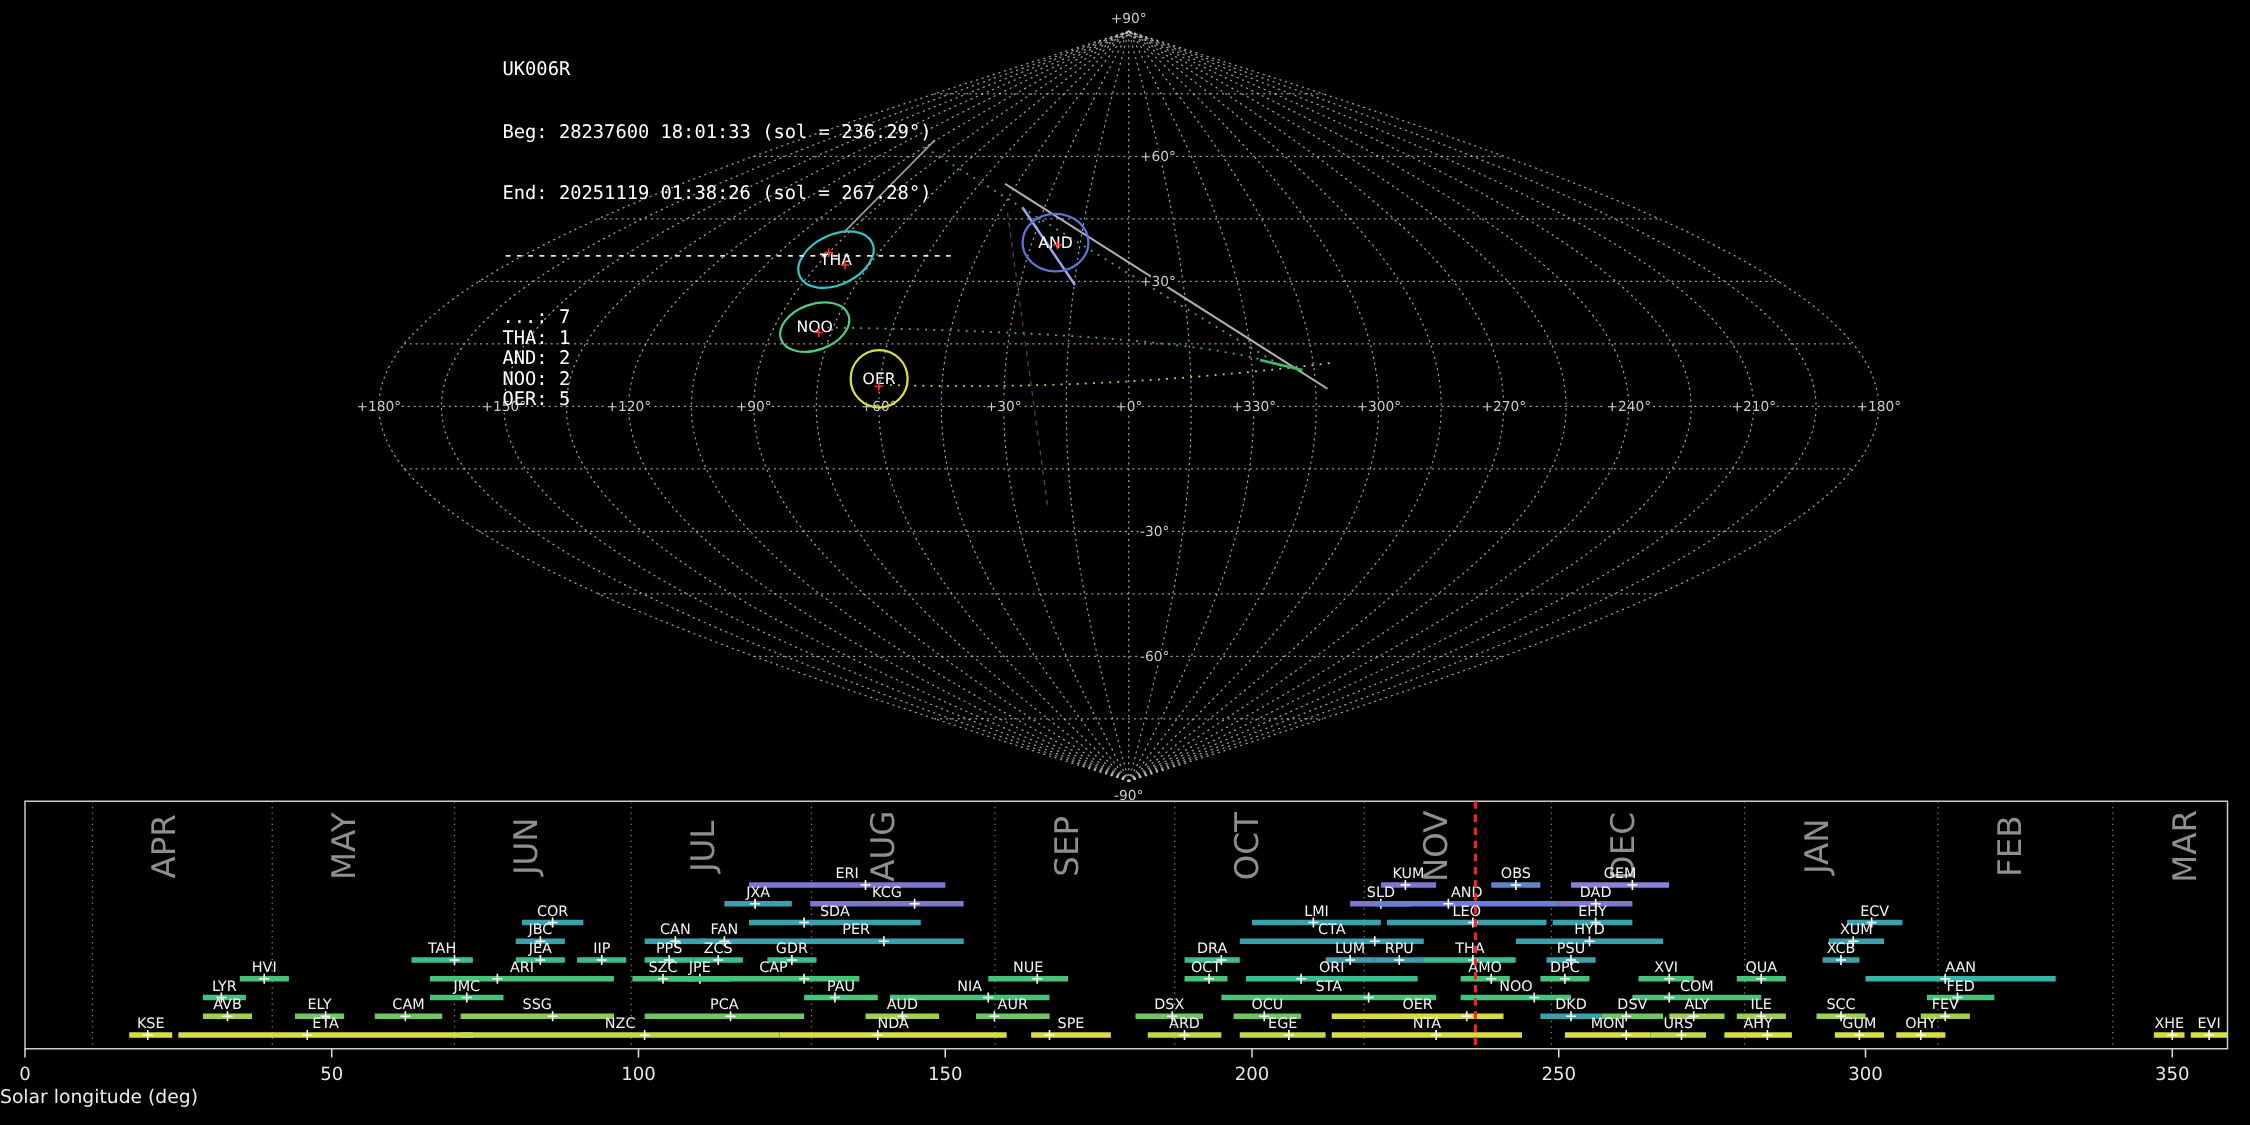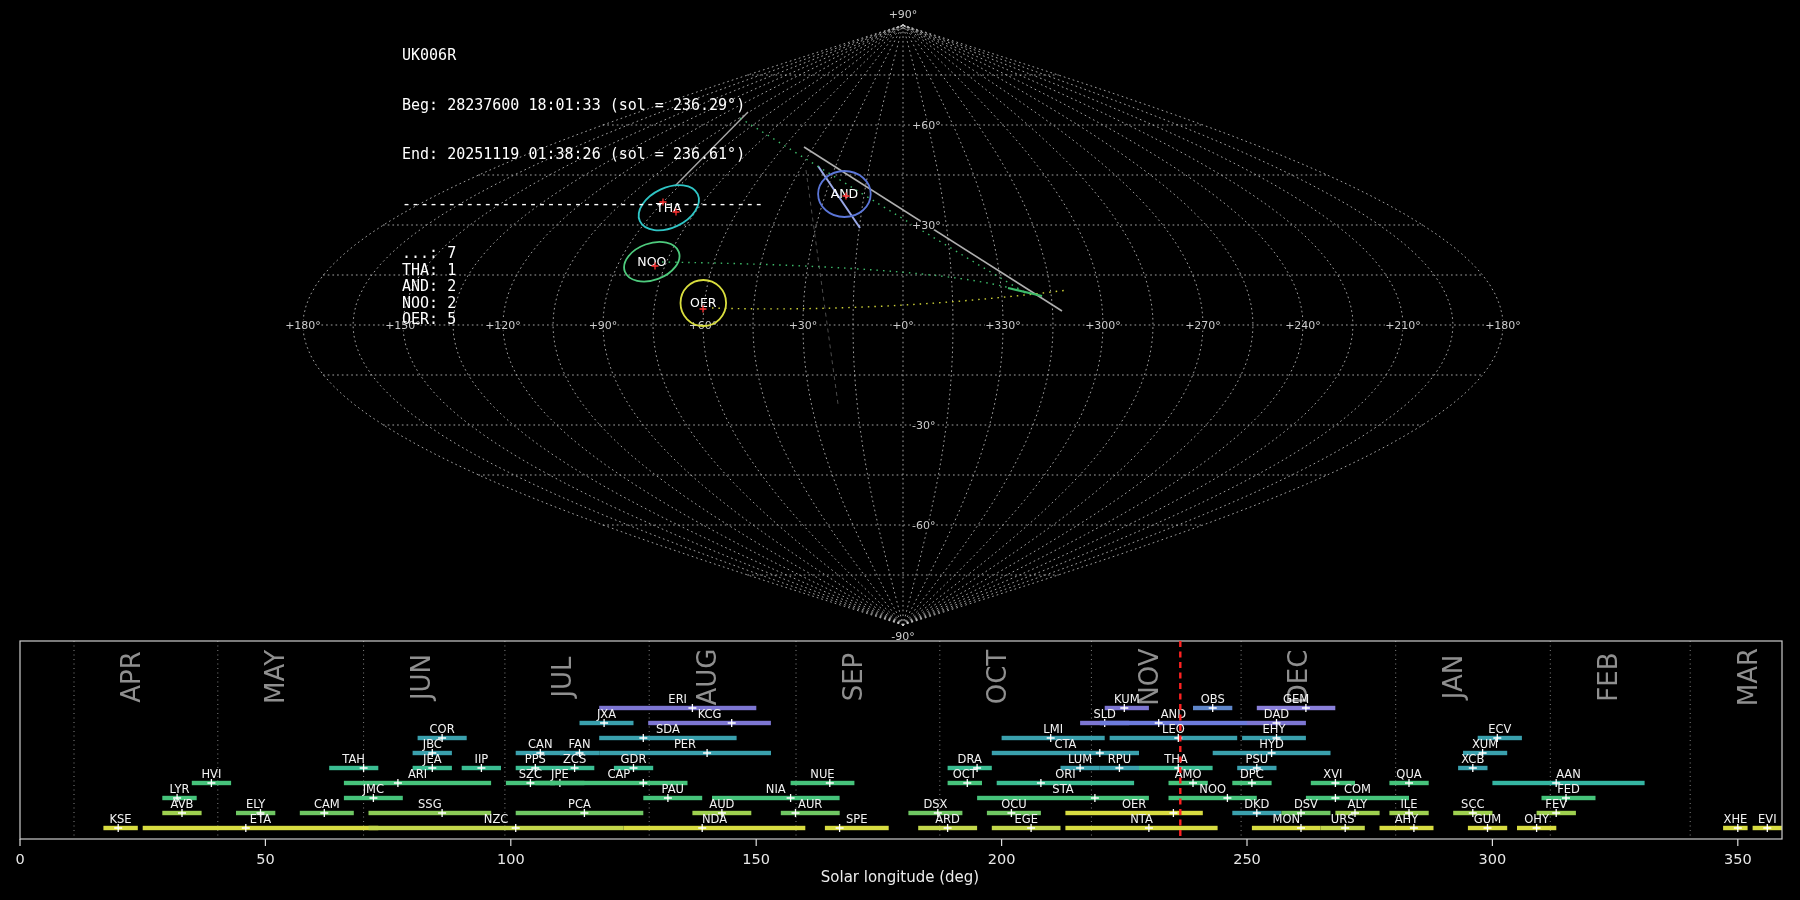--- a/index.html
+++ b/index.html
@@ -2,30 +2,30 @@
 <html><head>
 <meta charset="utf-8">
 <style>
   html,body{margin:0;padding:0;background:#000;}
   #screen{position:relative;width:1800px;height:900px;background:#000;overflow:hidden;
           font-family:"DejaVu Sans",sans-serif;}
   #station-info{position:absolute;left:358px;top:14px;color:#ffffff;
           font-family:"DejaVu Sans Mono",monospace;font-size:15px;line-height:16.5px;white-space:pre;z-index:5;margin-left:44px;}
   svg{position:absolute;left:0;top:0;}
   svg text{font-family:"DejaVu Sans",sans-serif;}
-  #axis-title{position:absolute;left:0;top:868px;width:1800px;text-align:center;color:#ececec;font-size:15px;}
+  #axis-title{position:absolute;left:0;top:868px;width:1800px;color:#ececec;font-size:15px;}
 </style>
 </head>
 <body>
 
 <div id="screen">
   <div id="station-info">
     <div>UK006R</div>
     <div>Beg: 28237600 18:01:33 (sol = 236.29°)</div>
-    <div>End: 20251119 01:38:26 (sol = 236.61°)</div>
+    <div>End: 20251119 01:38:26 (sol = 267.28°)</div>
     <div>----------------------------------------</div>
     <div id="counts"><div>...: 7</div><div>THA: 1</div><div>AND: 2</div><div>NOO: 2</div><div>OER: 5</div></div>
   </div>
 
   <svg id="skymap" width="1800" height="640">
       <line stroke="#c8c8c8" stroke-width="1" fill="none" stroke-dasharray="0.9 3.8" stroke-linecap="round" opacity="0.8" x1="747.7" y1="575" x2="1058.3" y2="575"></line>
       <line stroke="#c8c8c8" stroke-width="1" fill="none" stroke-dasharray="0.9 3.8" stroke-linecap="round" opacity="0.8" x1="603.0" y1="525" x2="1203.0" y2="525"></line>
       <line stroke="#c8c8c8" stroke-width="1" fill="none" stroke-dasharray="0.9 3.8" stroke-linecap="round" opacity="0.8" x1="478.7" y1="475" x2="1327.3" y2="475"></line>
       <line stroke="#c8c8c8" stroke-width="1" fill="none" stroke-dasharray="0.9 3.8" stroke-linecap="round" opacity="0.8" x1="383.4" y1="425" x2="1422.6" y2="425"></line>
       <line stroke="#c8c8c8" stroke-width="1" fill="none" stroke-dasharray="0.9 3.8" stroke-linecap="round" opacity="0.8" x1="323.4" y1="375" x2="1482.6" y2="375"></line>

